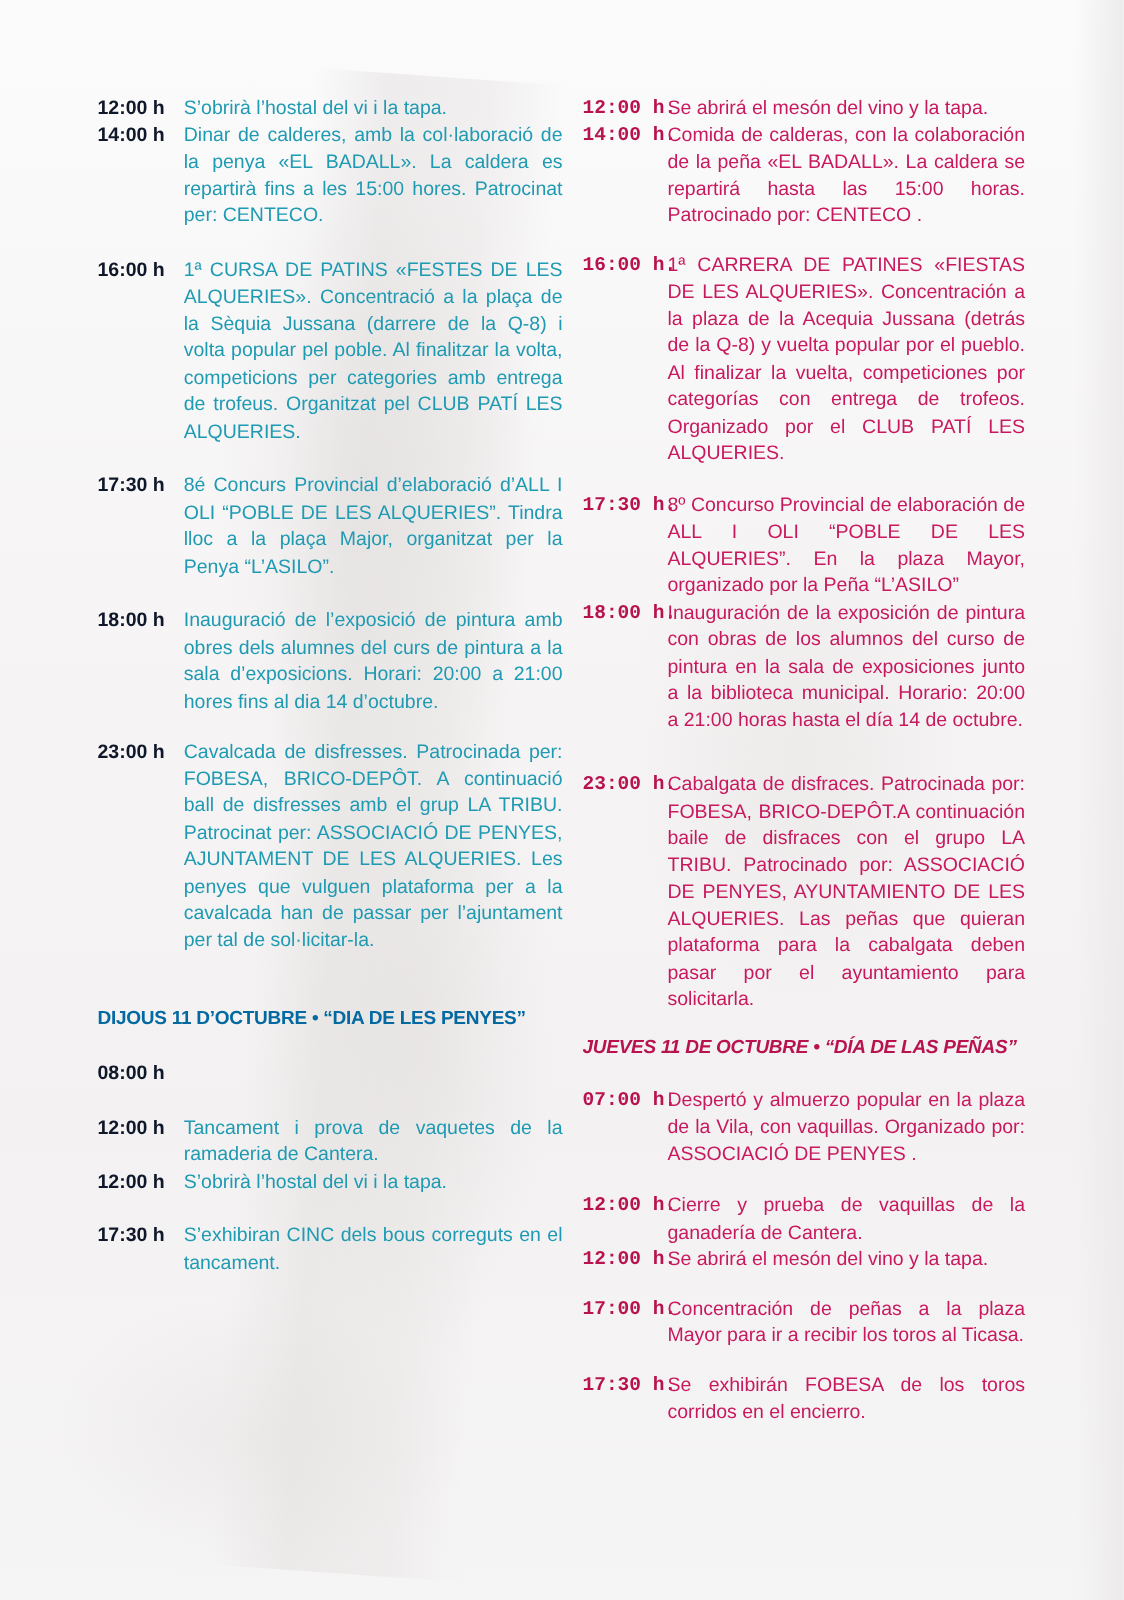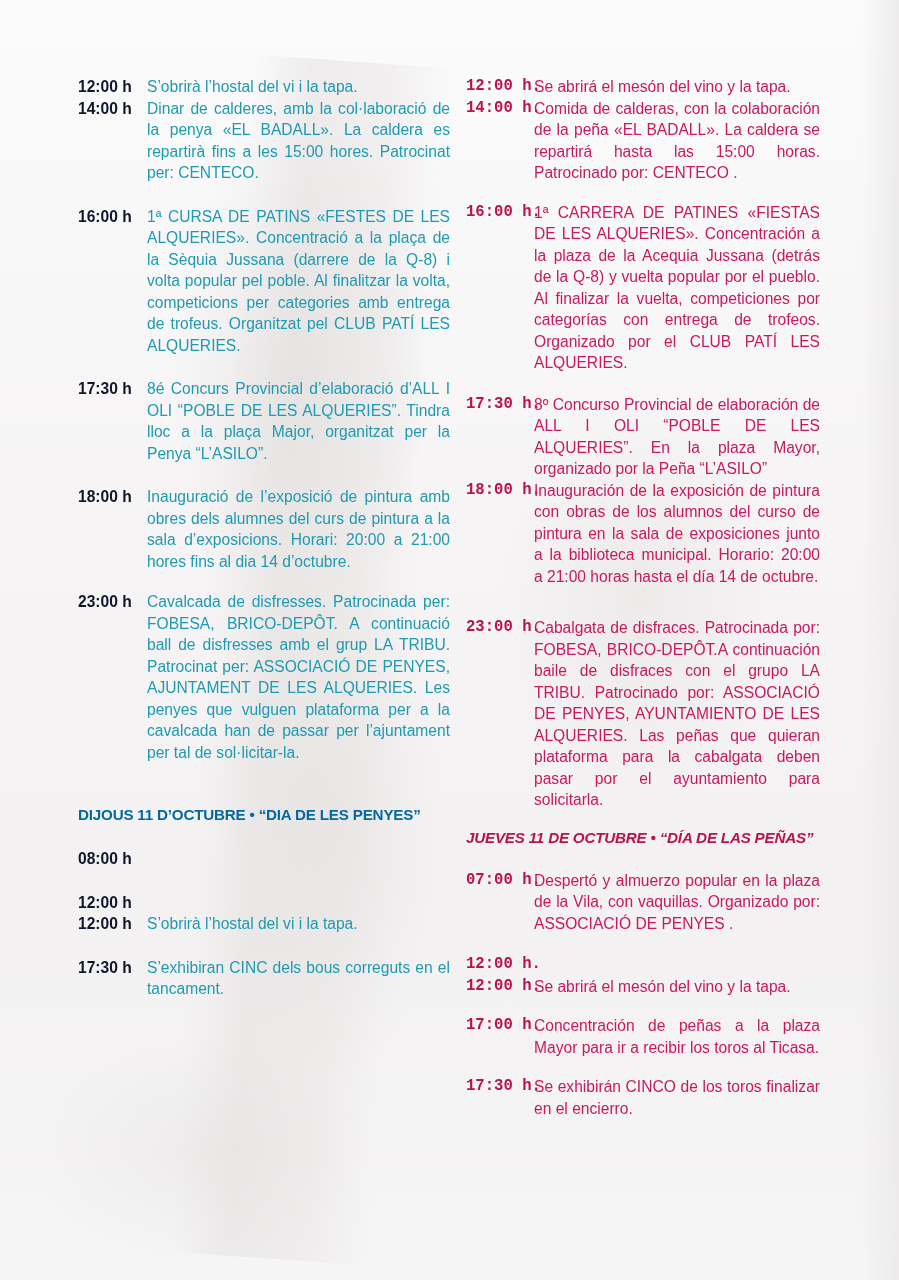--- a/index.html
+++ b/index.html
@@ -110,20 +110,21 @@
     <span class="desc">Cavalcada de disfresses. Patrocinada per: FOBESA, BRICO-DEPÔT. A continuació ball de disfresses amb el grup LA TRIBU. Patrocinat per: ASSOCIACIÓ DE PENYES, AJUNTAMENT DE LES ALQUERIES. Les penyes que vulguen plataforma per a la cavalcada han de passar per l’ajuntament per tal de sol·licitar-la.</span>
   </div>
 
   <div class="heading" style="margin-top:41px">DIJOUS 11 D’OCTUBRE • “DIA DE LES PENYES”</div>
 
   <div class="entry" style="margin-top:23px">
     <span class="time">08:00 h</span>
   </div>
   <div class="entry" style="margin-top:22px">
     <span class="time">12:00 h</span>
+    <span class="desc">Tancament i prova de vaquetes de la ramaderia de Cantera.</span>
   </div>
   <div class="entry">
     <span class="time">12:00 h</span>
     <span class="desc">S’obrirà l’hostal del vi i la tapa.</span>
   </div>
   <div class="entry" style="margin-top:22px">
     <span class="time">17:30 h</span>
     <span class="desc">S’exhibiran CINC dels bous correguts en el tancament.</span>
   </div>
 </div>
@@ -155,26 +156,27 @@
   </div>
 
   <div class="heading" style="margin-top:16px">JUEVES 11 DE OCTUBRE • “DÍA DE LAS PEÑAS”</div>
 
   <div class="entry" style="margin-top:22px">
     <span class="time">07:00 h.</span>
     <span class="desc">Despertó y almuerzo popular en la plaza de la Vila, con vaquillas. Organizado por: ASSOCIACIÓ DE PENYES .</span>
   </div>
   <div class="entry" style="margin-top:20px">
     <span class="time">12:00 h.</span>
+    <span class="desc">Cierre y prueba de vaquillas de la ganadería de Cantera.</span>
   </div>
   <div class="entry">
     <span class="time">12:00 h.</span>
     <span class="desc">Se abrirá el mesón del vino y la tapa.</span>
   </div>
   <div class="entry" style="margin-top:18px">
     <span class="time">17:00 h.</span>
     <span class="desc">Concentración de peñas a la plaza Mayor para ir a recibir los toros al Ticasa.</span>
   </div>
   <div class="entry" style="margin-top:18px">
     <span class="time">17:30 h.</span>
-    <span class="desc">Se exhibirán CINCO de los toros finalizar en el encierro.</span>
+    <span class="desc">Se exhibirán FOBESA de los toros corridos en el encierro.</span>
   </div>
 </div>
 
 </body></html>

